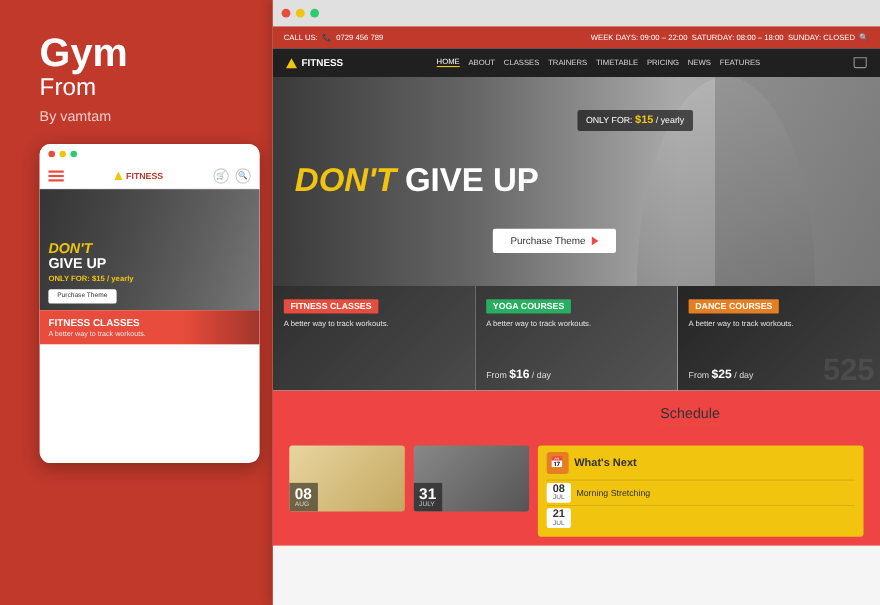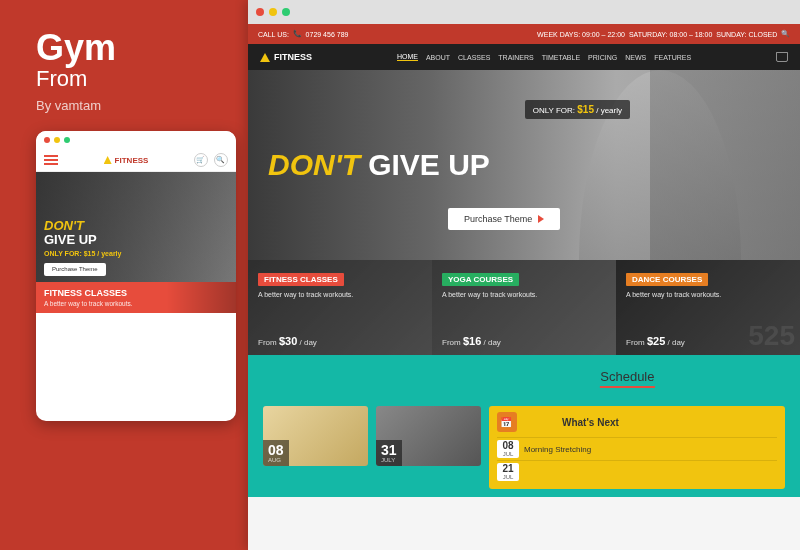--- a/index.html
+++ b/index.html
@@ -373,21 +373,21 @@
       margin-top: auto;
     }
     .card-price .price-num {
       color: #fff;
       font-weight: bold;
       font-size: 11px;
     }
 
     
     .schedule-section {
-      background: #14b8a6;
+      background: #ef4444;
       padding: 12px 15px 8px;
     }
     .schedule-title {
       text-align: center;
       font-size: 13px;
       font-weight: 400;
       color: #333;
       margin-bottom: 8px;
       border-bottom: 2px solid #e74c3c;
       display: inline-block;
@@ -451,21 +451,20 @@
       width: 20px; height: 20px;
       border-radius: 3px;
       display: flex; align-items: center; justify-content: center;
       font-size: 10px;
       color: #fff;
     }
     .whats-next-title {
       font-size: 10px;
       font-weight: bold;
       color: #333;
-      margin-left: 40px;
     }
     .whats-next-item {
       display: flex;
       align-items: center;
       gap: 5px;
       padding: 2px 0;
       border-top: 1px solid rgba(0,0,0,0.1);
     }
     .event-date-block {
       background: #fff;
@@ -637,25 +636,20 @@
   <div class="course-cards">
 
     <div class="course-card">
       <div class="course-card-bg card-bg-fitness"></div>
       <div class="card-overlay"></div>
       <div class="card-content">
         <div>
           <span class="card-label">FITNESS CLASSES</span>
           <div class="card-desc">A better way to track workouts.</div>
         </div>
-        <div class="card-price">
-          <span>From</span>
-          <span class="price-num">$30</span>
-          <span>/ day</span>
-        </div>
       </div>
     </div>
 
     <div class="course-card">
       <div class="course-card-bg card-bg-yoga"></div>
       <div class="card-overlay"></div>
       <div class="card-content">
         <div>
           <span class="card-label" style="background:#27ae60;">YOGA COURSES</span>
           <div class="card-desc">A better way to track workouts.</div>

